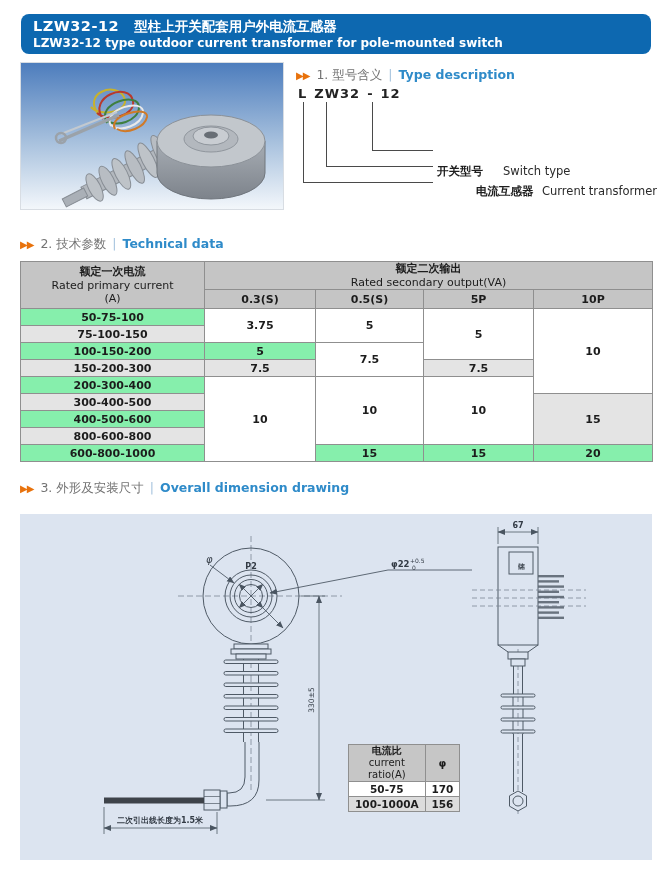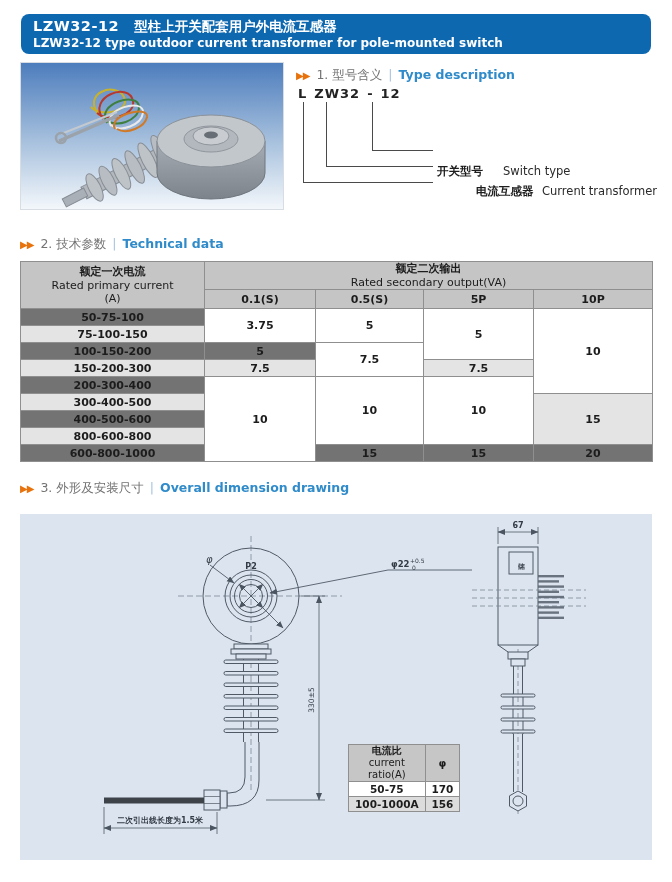--- a/index.html
+++ b/index.html
@@ -34,21 +34,21 @@
   .mm-b { left:326px; top:102px; width:107px; height:65px; }
   .mm-c { left:372px; top:102px; width:61px;  height:49px; }
   .mm-label { position:absolute; left:437px; display:flex; font-size:11.5px; color:#1d1d1d; height:14px; line-height:14px; }
   .mm-label .zh { font-weight:bold; width:66px; }
   .mm-label .en { font-weight:normal; color:#2a2a2a; }
 
   
   table.tech { position:absolute; left:20px; top:261px; width:632px;
     border-collapse:collapse; table-layout:fixed; font-size:11px; color:#1c1c1c; }
   table.tech td { border:1px solid #8f8f8f; text-align:center; vertical-align:middle;
-    height:17px; padding:0; font-weight:600; background:#737373; }
+    height:17px; padding:0; font-weight:600; background:#86efac; }
   table.tech { border:1px solid #555; }
   table.tech td.hd { background:#c5c5c5; font-weight:bold;margin-left:44px; }
   table.tech td.hd .l { display:block; line-height:14px; }
   table.tech td.hd .s { display:block; line-height:13px; font-weight:normal; }
   table.tech tr.alt td { background:#e4e4e4; }
   table.tech td.m { background:#fff; }
   table.tech tr.h1 td { height:26px; }
   table.tech tr.h2 td { height:19px; }
 
   
@@ -163,21 +163,21 @@
           <span class="l">额定一次电流</span>
           <span class="s">Rated primary current</span>
           <span class="s">(A)</span>
         </td>
         <td class="hd" colspan="4">
           <span class="l">额定二次输出</span>
           <span class="s">Rated secondary output(VA)</span>
         </td>
       </tr>
       <tr class="h2">
-        <td class="hd">0.1(S)</td>
+        <td class="hd">0.3(S)</td>
         <td class="hd">0.5(S)</td>
         <td class="hd">5P</td>
         <td class="hd">10P</td>
       </tr>
       <tr>
         <td>50-75-100</td>
         <td class="m" rowspan="2">3.75</td>
         <td class="m" rowspan="2">5</td>
         <td class="m" rowspan="3">5</td>
         <td class="m" rowspan="5">10</td>

